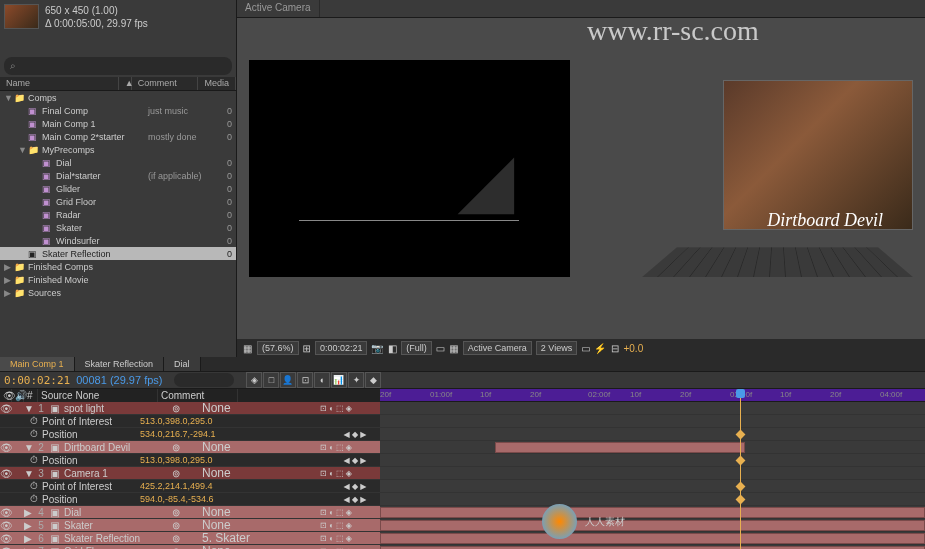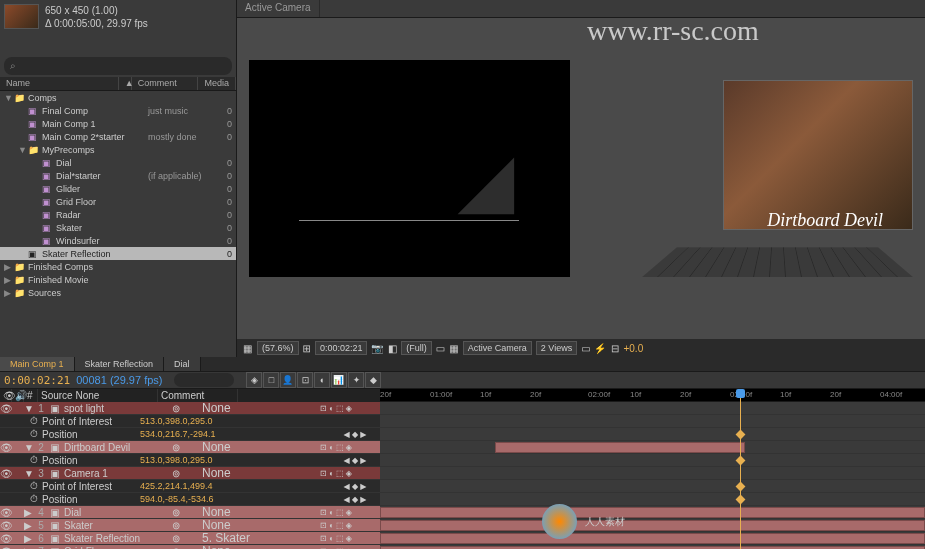--- a/index.html
+++ b/index.html
@@ -65,21 +65,21 @@
 .lr-eye{width:12px;text-align:center}
 .lr-num{width:14px;text-align:center;color:#aaa}
 .lr-twirl{width:10px}
 .lr-icon{width:14px;text-align:center}
 .lr-name{width:110px;padding-left:2px}
 .lr-mode{width:30px}
 .lr-parent{width:50px;font-size:12px}
 .lr-val{color:#e8b050;font-size:9px}
 .lr-keys{width:50px;text-align:center;font-size:8px}
 .tracks-panel{flex:1;background:#3a3a3a;position:relative}
-.time-ruler{height:13px;background:#000000;display:flex;position:relative;border-bottom:1px solid #1a1a1a}
+.time-ruler{height:13px;background:#4c1d95;display:flex;position:relative;border-bottom:1px solid #1a1a1a}
 .ruler-mark{position:absolute;font-size:8px;color:#888;top:1px}
 .playhead{position:absolute;left:360px;top:0;bottom:0;width:1px;background:#e8b050;z-index:10}
 .playhead::before{content:'';position:absolute;top:0;left:-4px;width:9px;height:9px;background:#4a9ae8;border-radius:2px}
 .track-row{height:13px;position:relative;border-bottom:1px solid #333}
 .track-bar{position:absolute;height:11px;top:1px;background:#a86a6a;border:1px solid #7a4a4a}
 .kf{position:absolute;width:7px;height:7px;background:#e8b050;transform:rotate(45deg);top:3px}
 </style>
 </head>
 <body>
 

